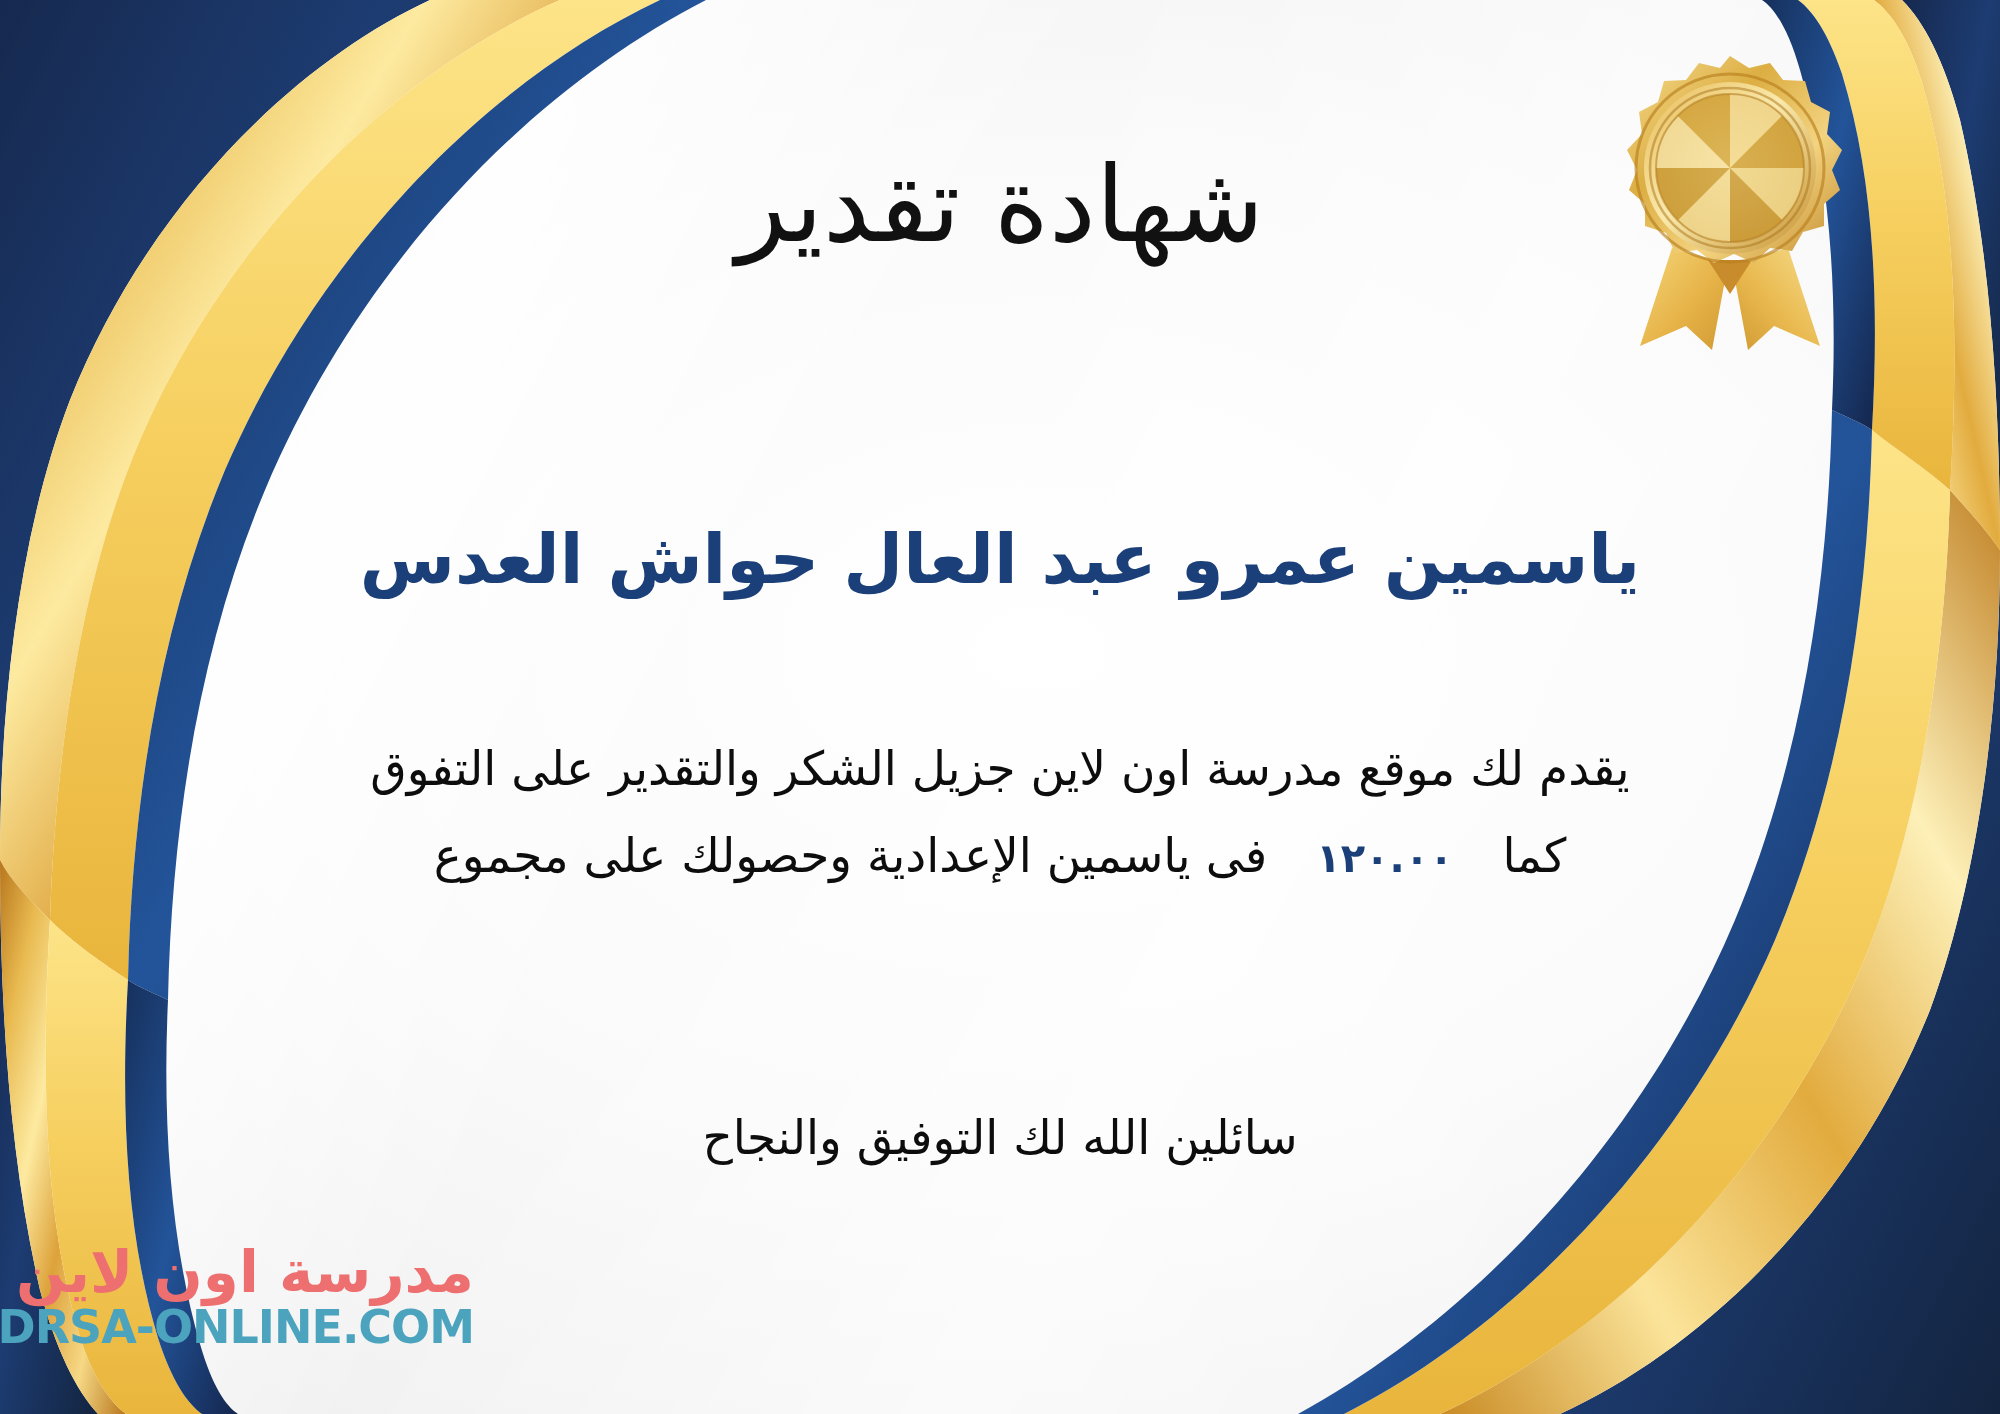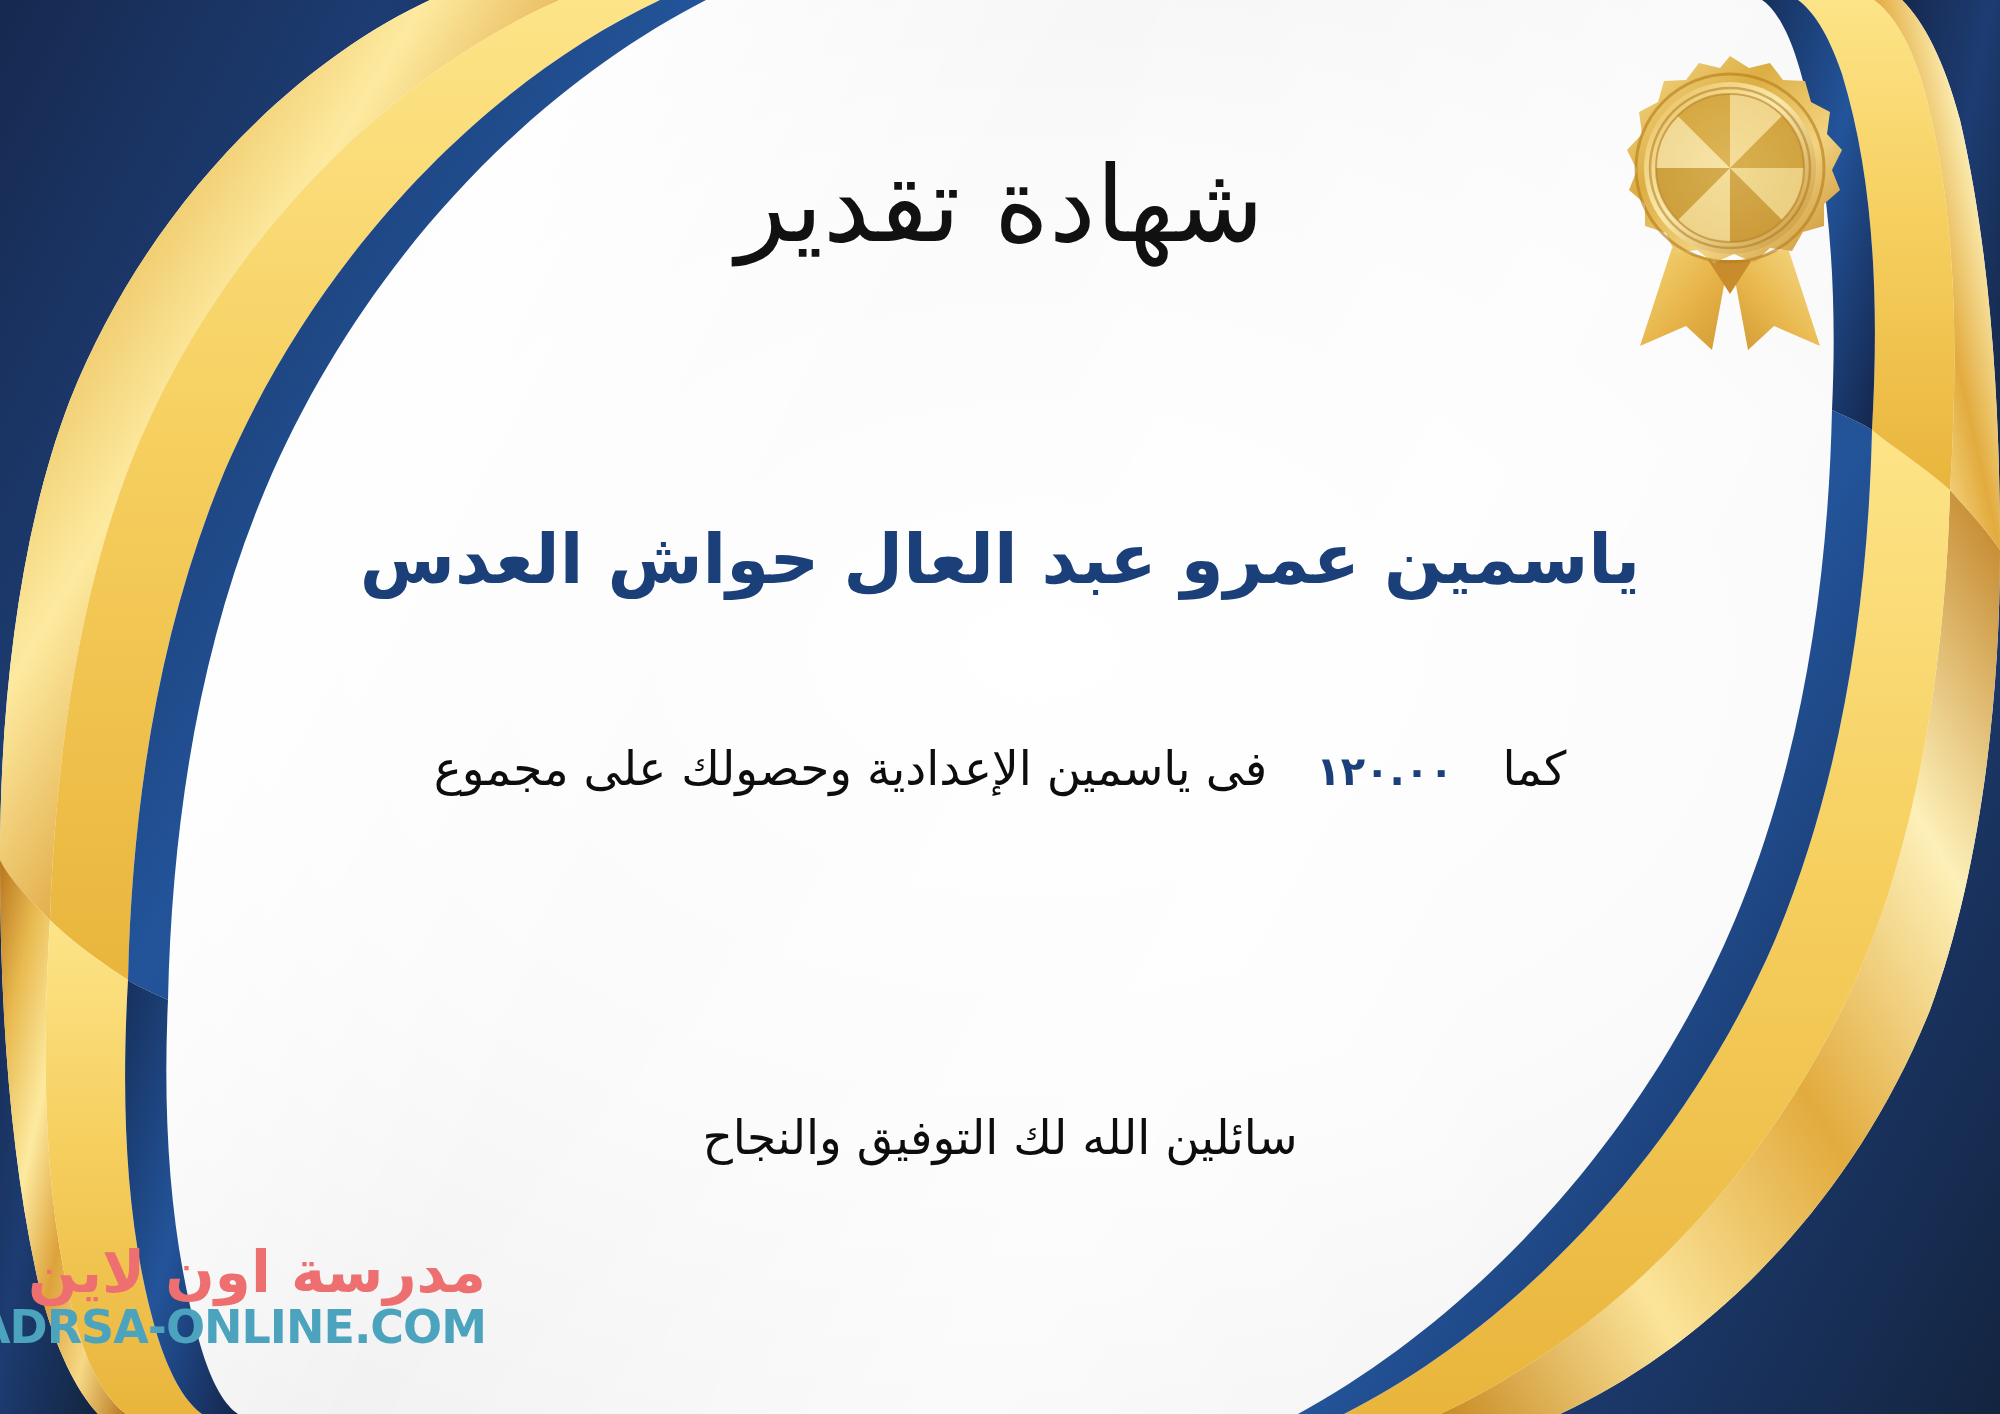--- a/index.html
+++ b/index.html
@@ -91,21 +91,21 @@
   .closing{
     position:absolute;top:1100px;left:0;right:0;
     font-size:47px;
     color:#0d0d0d;
     line-height:1.6;
   }
 
   
   .logo{
     position:absolute;
-    left:26px;bottom:22px;
+    left:14px;bottom:22px;
     width:460px;height:150px;
     direction:rtl;
   }
   .logo-row{
     display:flex;align-items:center;gap:10px;
   }
   .logo-text{display:flex;flex-direction:column;align-items:flex-start;}
   .logo-ar{
     font-size:58px;font-weight:700;color:#ee6f6f;line-height:1.05;
     direction:rtl;white-space:nowrap;
@@ -261,20 +261,21 @@
     </g>
   </svg>
 
   <div class="content">
 
     <div class="title">شهادة تقدير</div>
 
     <div class="recipient">ياسمين عمرو عبد العال حواش العدس</div>
 
     <div class="body">
+      <span class="line">يقدم لك موقع مدرسة اون لاين جزيل الشكر  والتقدير على التفوق</span>
       <span class="line">
         <span>كما</span>
         <span class="grade">١٢٠.٠٠</span>
         <span>فى ياسمين الإعدادية وحصولك على مجموع</span>
       </span>
     </div>
 
     <div class="closing">سائلين الله لك التوفيق  والنجاح</div>
   </div>
 

